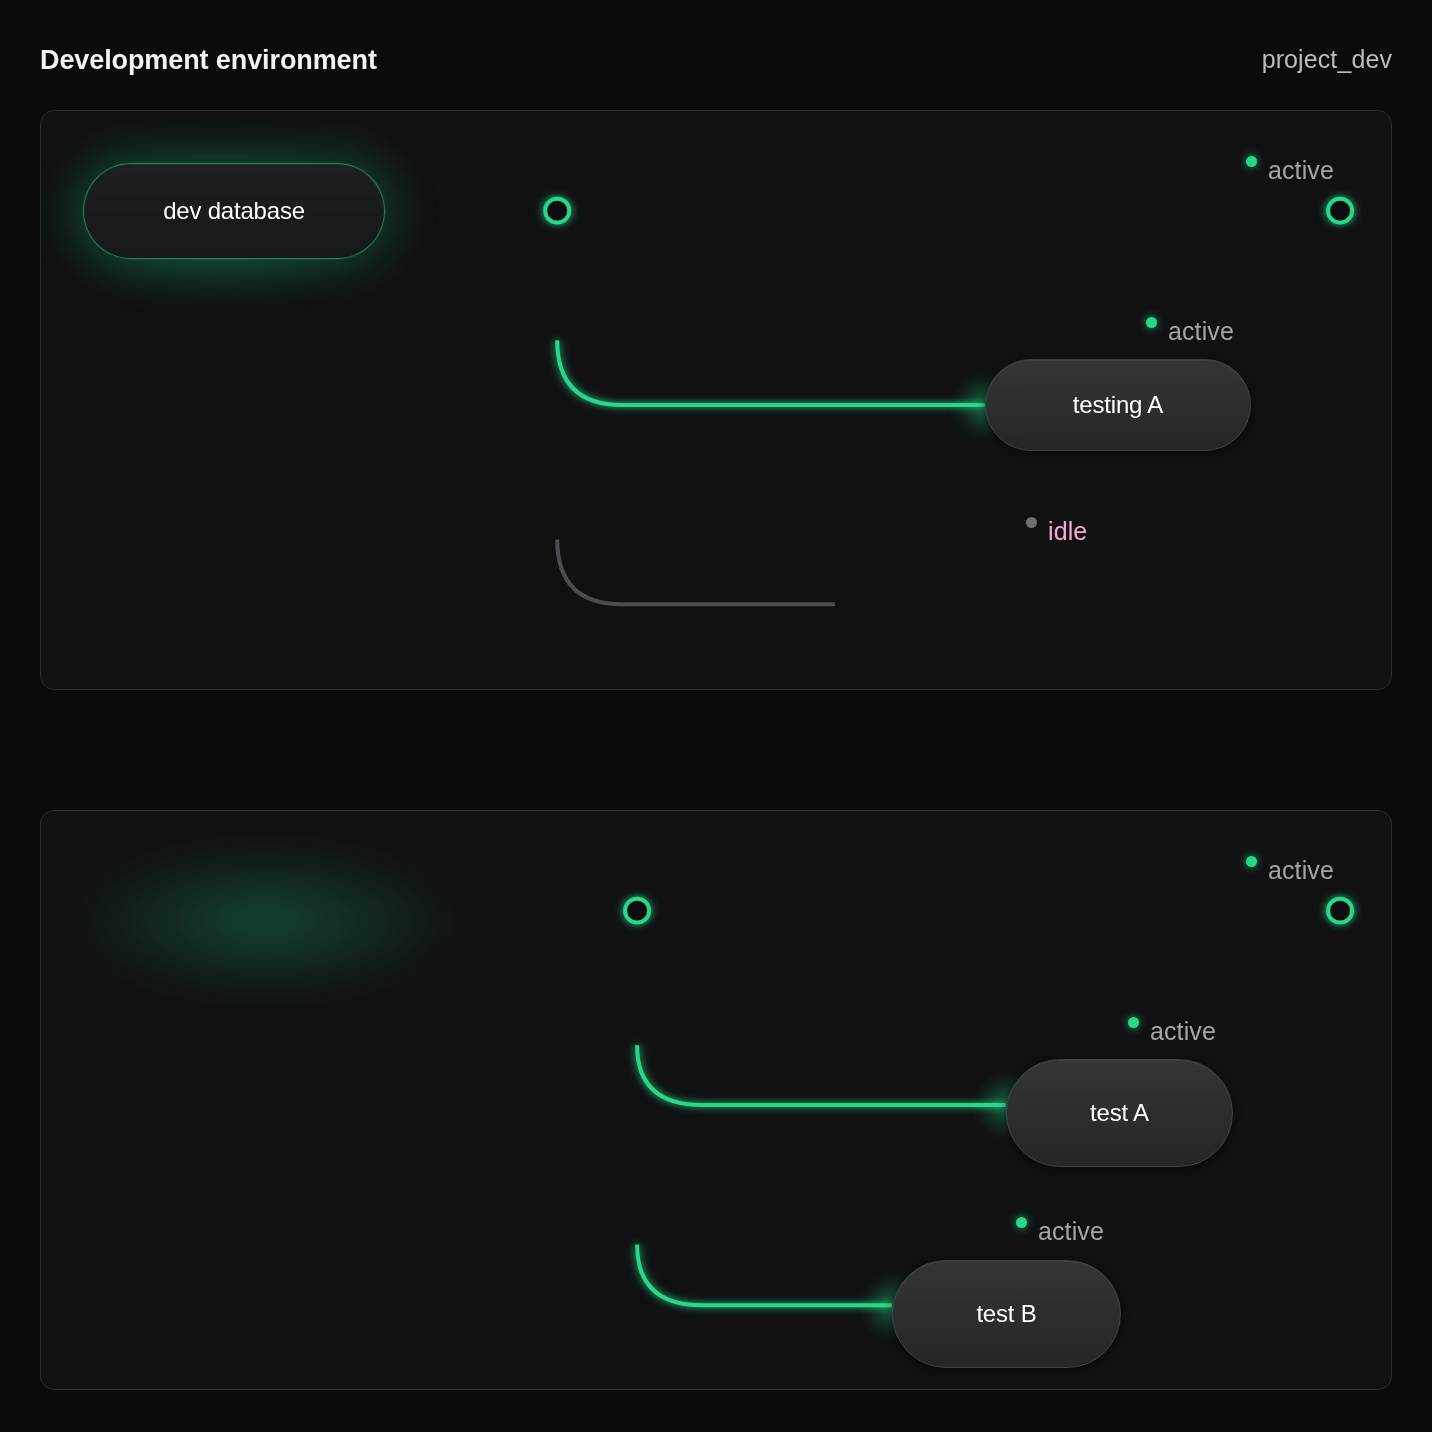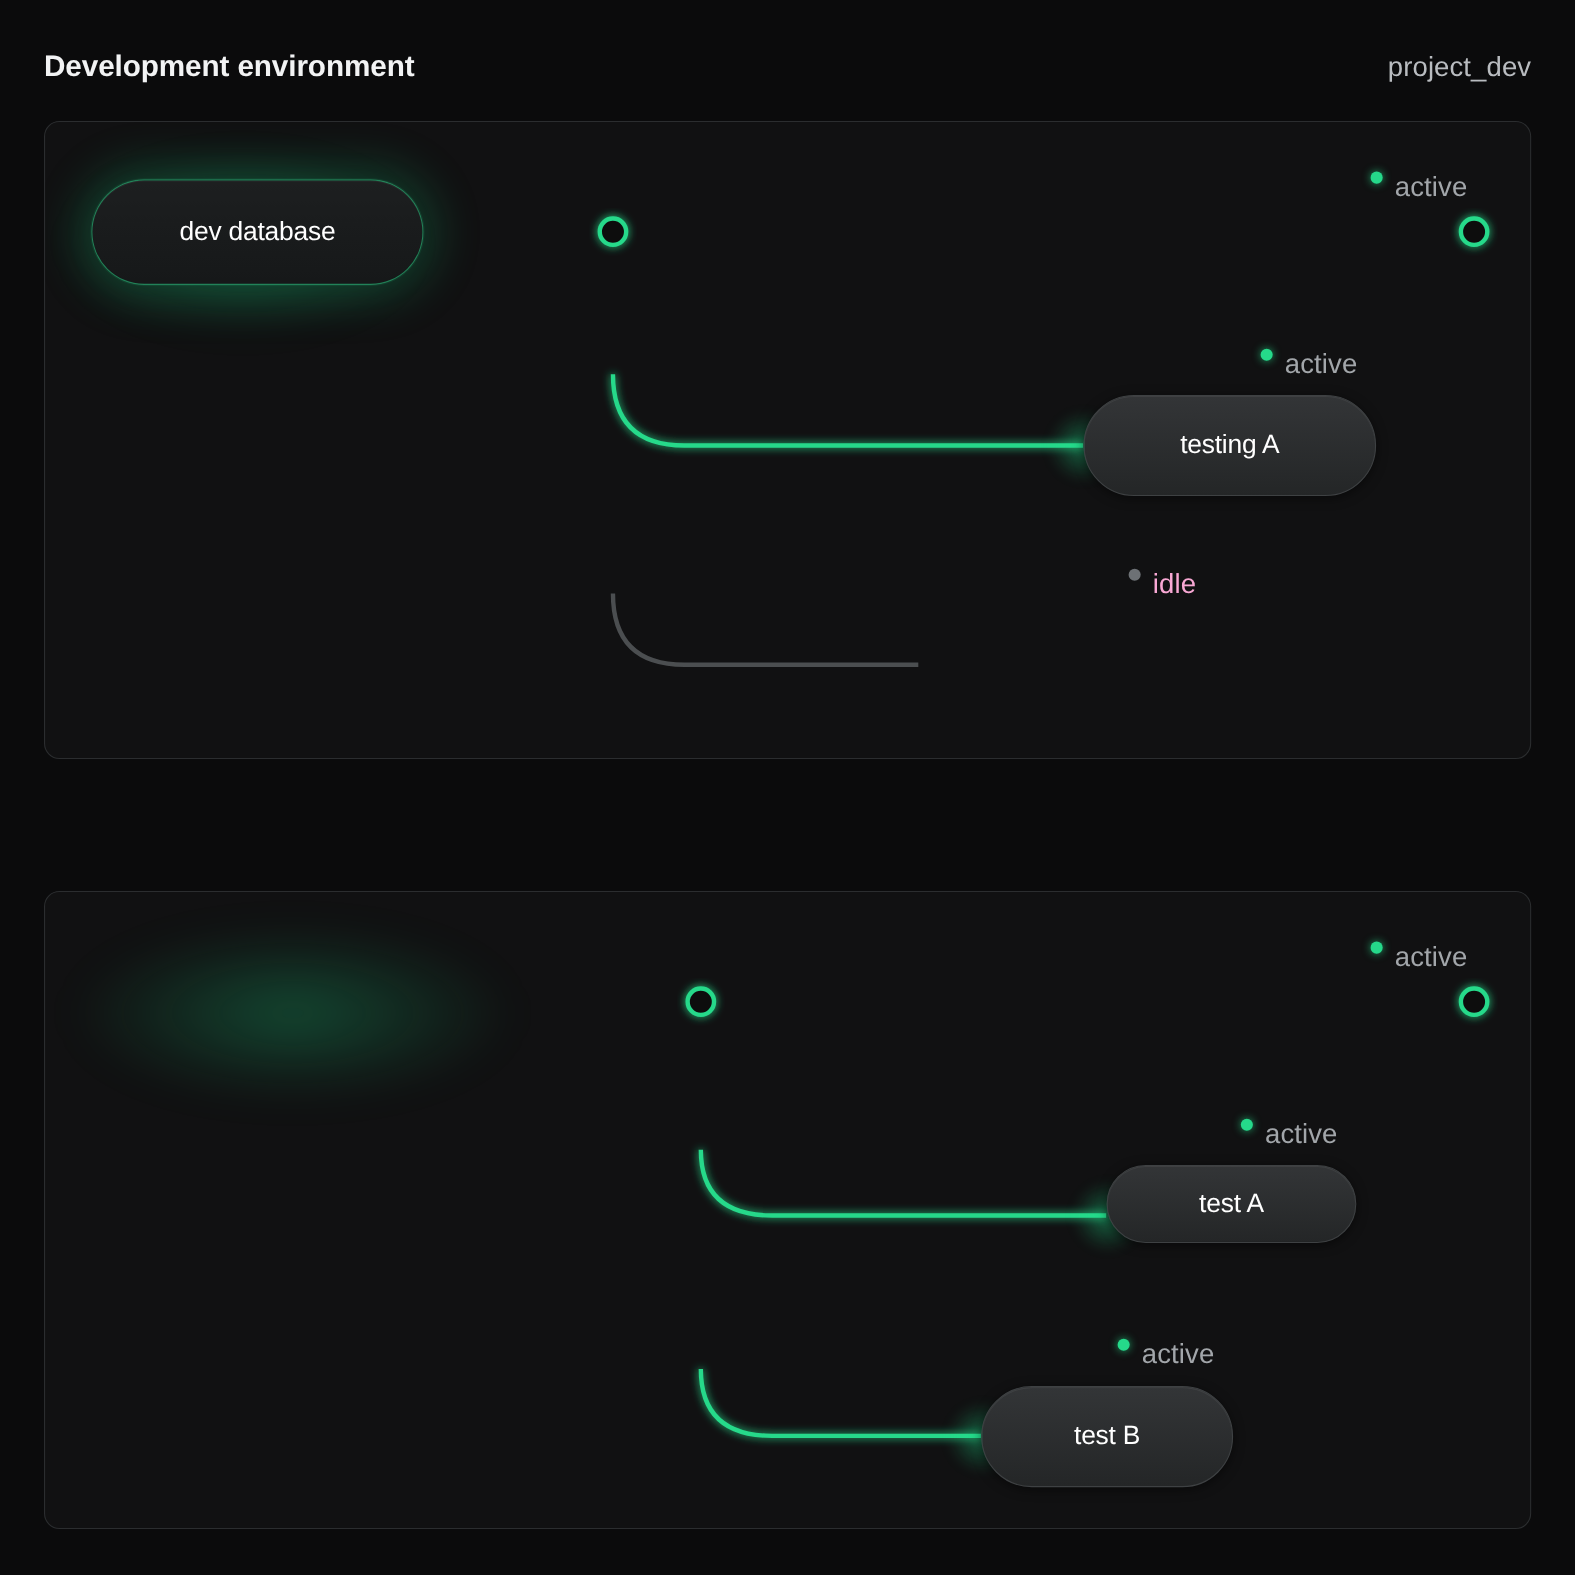--- a/index.html
+++ b/index.html
@@ -20,21 +20,21 @@
     height: 1432px;
     background: #0b0b0c;
   }
 
   
   .sec-head {
     position: absolute;
     left: 40px;
     right: 40px;
     display: flex;
-    align-items: flex-end;
+    align-items: flex-start;
     justify-content: space-between;
   }
   .sec-title {
     font-size: 27px;
     font-weight: 700;
     color: #f2f3f4;
     letter-spacing: -0.1px;
   }
   .sec-sub {
     font-size: 25px;
@@ -262,30 +262,30 @@
       </svg>
 
       <div class="db-glow" style="left:20px; top:30px; width:410px; height:160px;"></div>
 
       <div class="status" style="left:1205px; top:45px;">
         <span class="status-dot active"></span>
         <span class="status-text">active</span>
       </div>
 
       <div class="edge-glow" style="left:934px; top:263px;"></div>
-      <div class="node svc" style="left:965px; top:248px; width:227px; height:71px;">
+      <div class="node svc" style="left:965px; top:248px; width:227px; height:108px;">
         <span class="node-label">test A</span>
       </div>
       <div class="status" style="left:1087px; top:206px;">
         <span class="status-dot active"></span>
         <span class="status-text">active</span>
       </div>
 
       <div class="edge-glow" style="left:820px; top:464px;"></div>
-      <div class="node svc" style="left:851px; top:449px; width:229px; height:92px;">
+      <div class="node svc" style="left:851px; top:449px; width:229px; height:108px;">
         <span class="node-label">test B</span>
       </div>
       <div class="status" style="left:975px; top:406px;">
         <span class="status-dot active"></span>
         <span class="status-text">active</span>
       </div>
 
     </div>
   </div>
 

